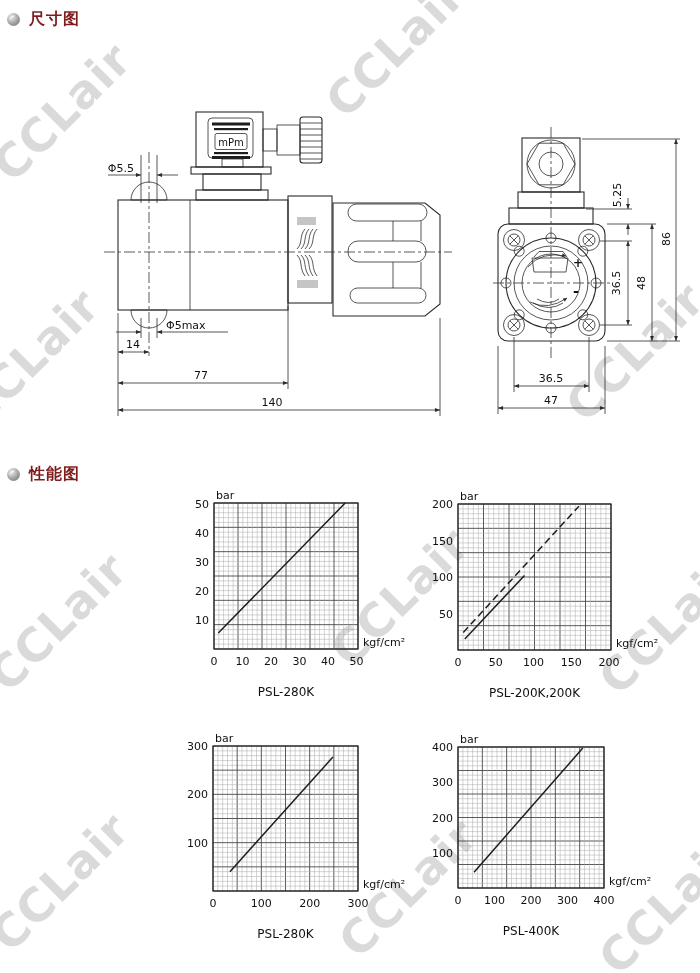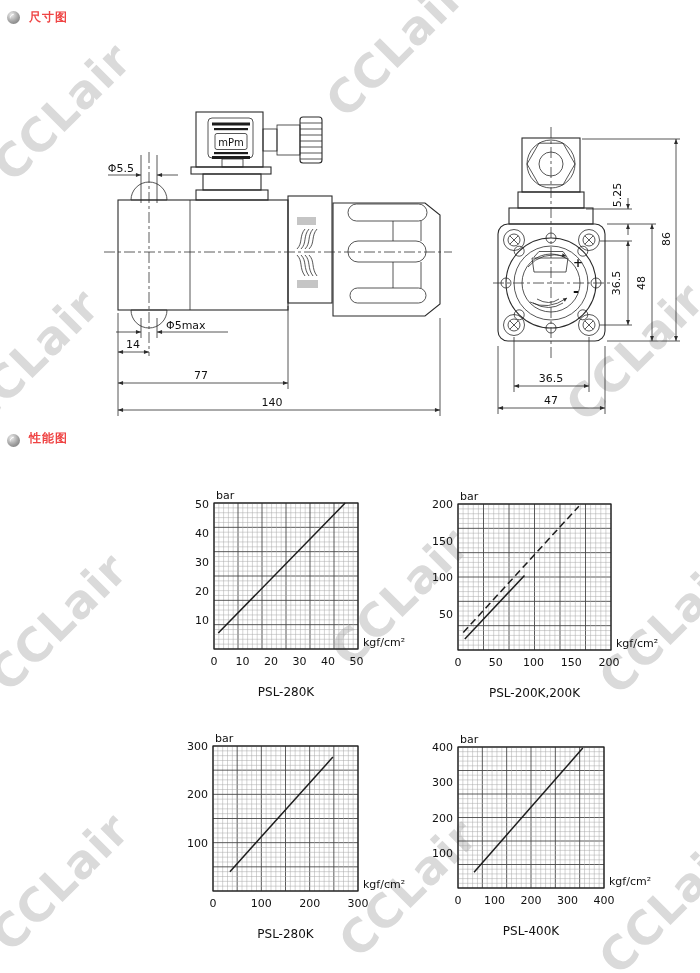--- a/index.html
+++ b/index.html
@@ -7,21 +7,21 @@
         font-family:"DejaVu Sans",sans-serif;}
   
   .wm{position:absolute;font-weight:bold;font-size:46px;color:#dadada;letter-spacing:1px;
       transform:translate(-50%,-50%) rotate(-45deg);white-space:nowrap;z-index:0;user-select:none;}
   
   .hdr{position:absolute;left:7px;display:flex;align-items:center;gap:9px;z-index:3;}
   .bullet{width:13px;height:13px;border-radius:50%;flex:0 0 13px;position:relative;
           background:radial-gradient(circle at 35% 30%,#ececec 0%,#a0a0a0 55%,#6e6e6e 100%);}
   .bullet::after{content:"";position:absolute;left:3px;top:3px;width:6px;height:6px;border-radius:50%;
           border-top:1.5px solid #fff;border-right:1.5px solid transparent;transform:rotate(-40deg);}
-  .hdr-text{font-size:12px;font-weight:bold;color:#ef4444;letter-spacing:1px;font-family:Liberation Serif, serif;}
+  .hdr-text{font-size:16px;font-weight:bold;color:#7f1d1d;letter-spacing:1px;font-family:Liberation Serif, serif;}
   
   svg.drawings{position:absolute;left:0;top:0;z-index:2;}
   .ln{fill:none;stroke:#2b2b2b;stroke-width:1.1;}
   .thin{stroke-width:0.8;}
   .dim{fill:none;stroke:#2c2c2c;stroke-width:0.8;}
   .cl{fill:none;stroke:#333;stroke-width:0.8;stroke-dasharray:11 3 3 3;}
   .dtxt{font-size:11px;fill:#111;font-family:"DejaVu Sans",sans-serif;}
   .sign{font-size:12px;font-weight:bold;fill:#111;font-family:"DejaVu Sans",sans-serif;}
   .fillbar{fill:#1d1d1d;stroke:none;}
   
@@ -51,21 +51,21 @@
       <div class="wm" style="left: 60px; top: 882px; color: rgb(218, 218, 218);">CCLair</div>
       <div class="wm" style="left: 408px; top: 888px; color: rgb(218, 218, 218);">CCLair</div>
       <div class="wm" style="left: 668px; top: 905px; color: rgb(218, 218, 218);">CCLair</div>
     </div>
 
   <div class="hdr" style="top:9px;">
     <span class="bullet"></span>
     <span class="hdr-text">尺寸图</span>
   </div>
 
-  <div class="hdr" style="top:430px;align-items:flex-end;">
+  <div class="hdr" style="top:464px;">
     <span class="bullet"></span>
     <span class="hdr-text">性能图</span>
   </div>
 
   <svg class="drawings" width="700" height="460" viewBox="0 0 700 460">
     <defs>
       <marker id="arr" viewBox="0 0 10 10" refX="9" refY="5" markerWidth="9" markerHeight="7" orient="auto-start-reverse">
           <path d="M0,1.5 L9,5 L0,8.5 Z" fill="#2c2c2c"></path>
         </marker>
       <marker id="arrS" viewBox="0 0 10 10" refX="8" refY="5" markerWidth="7" markerHeight="6" orient="auto">

